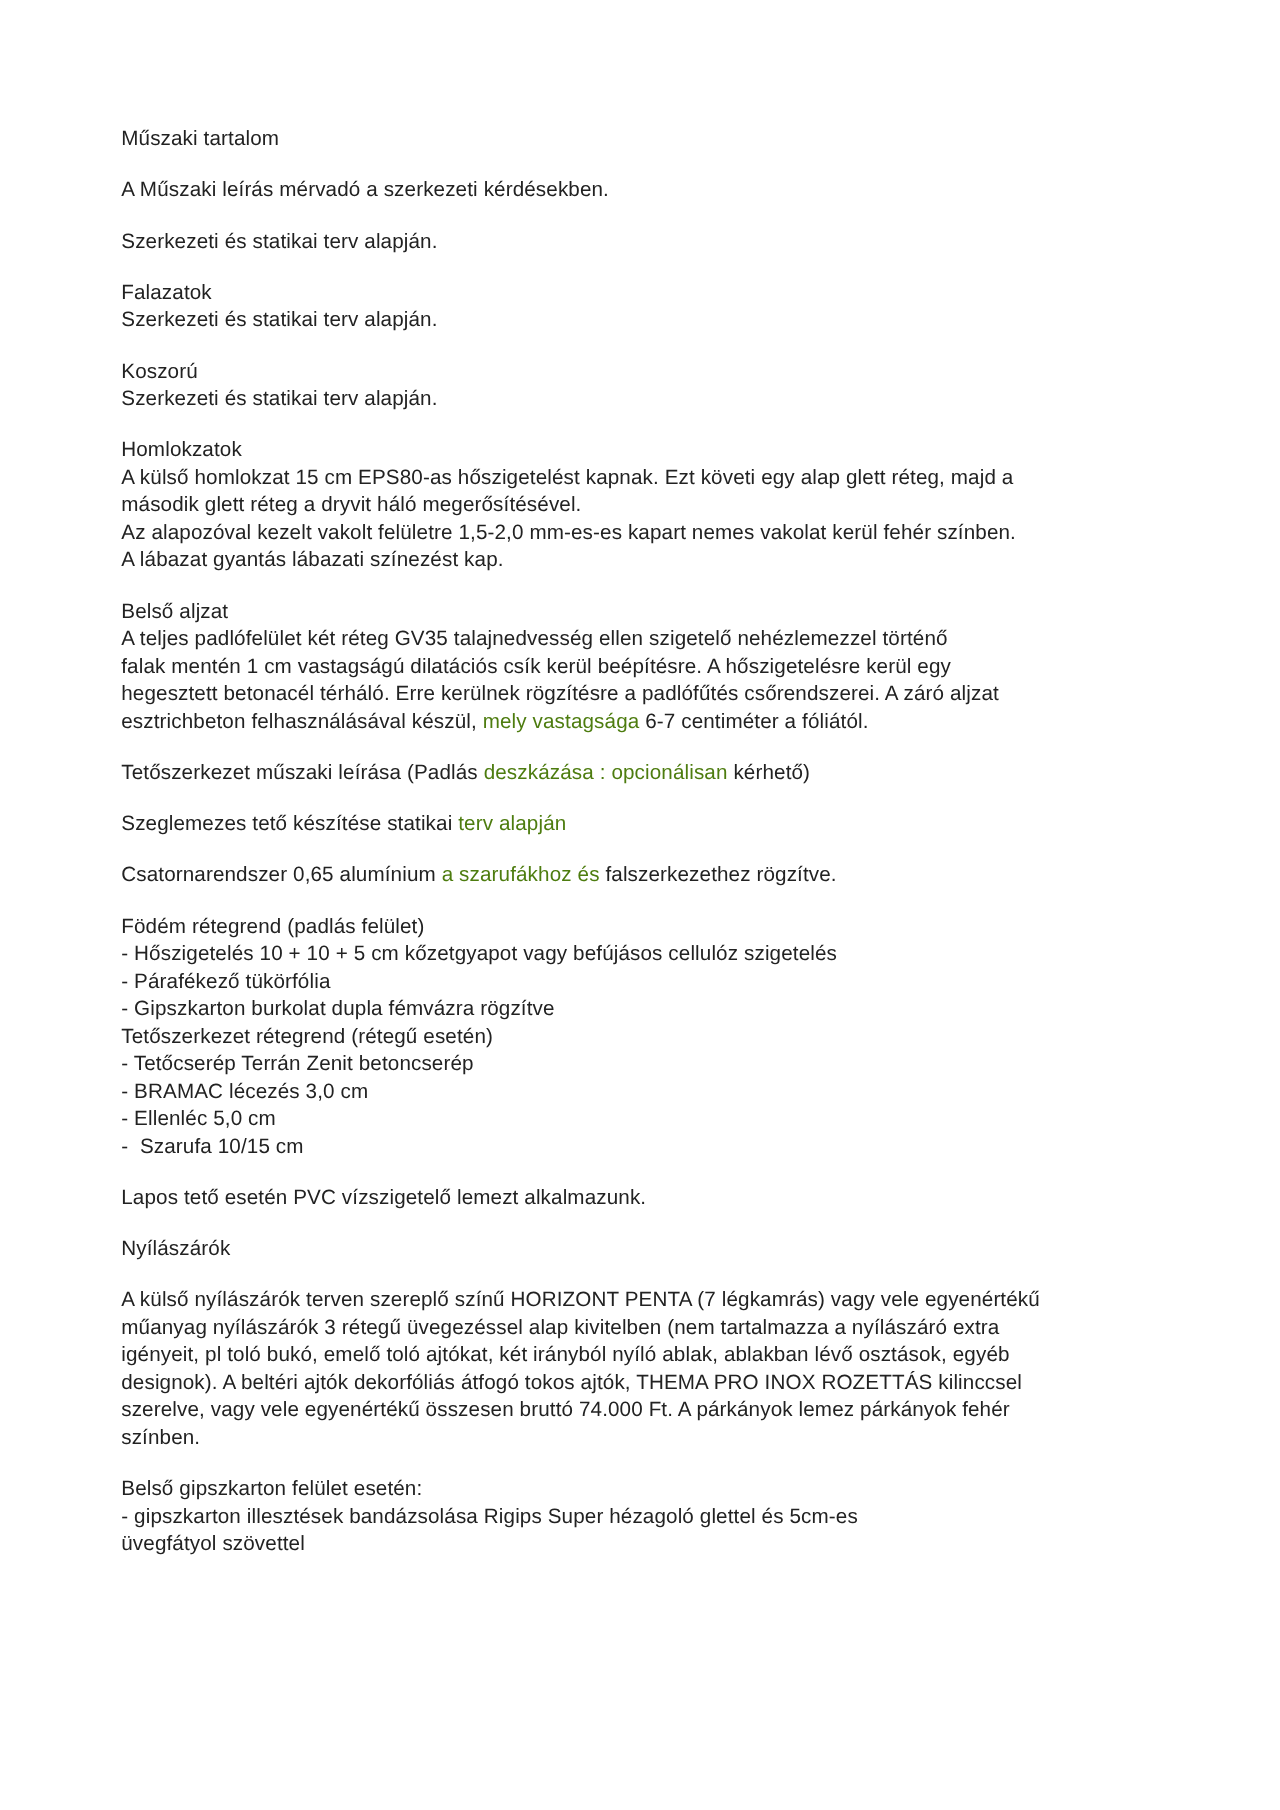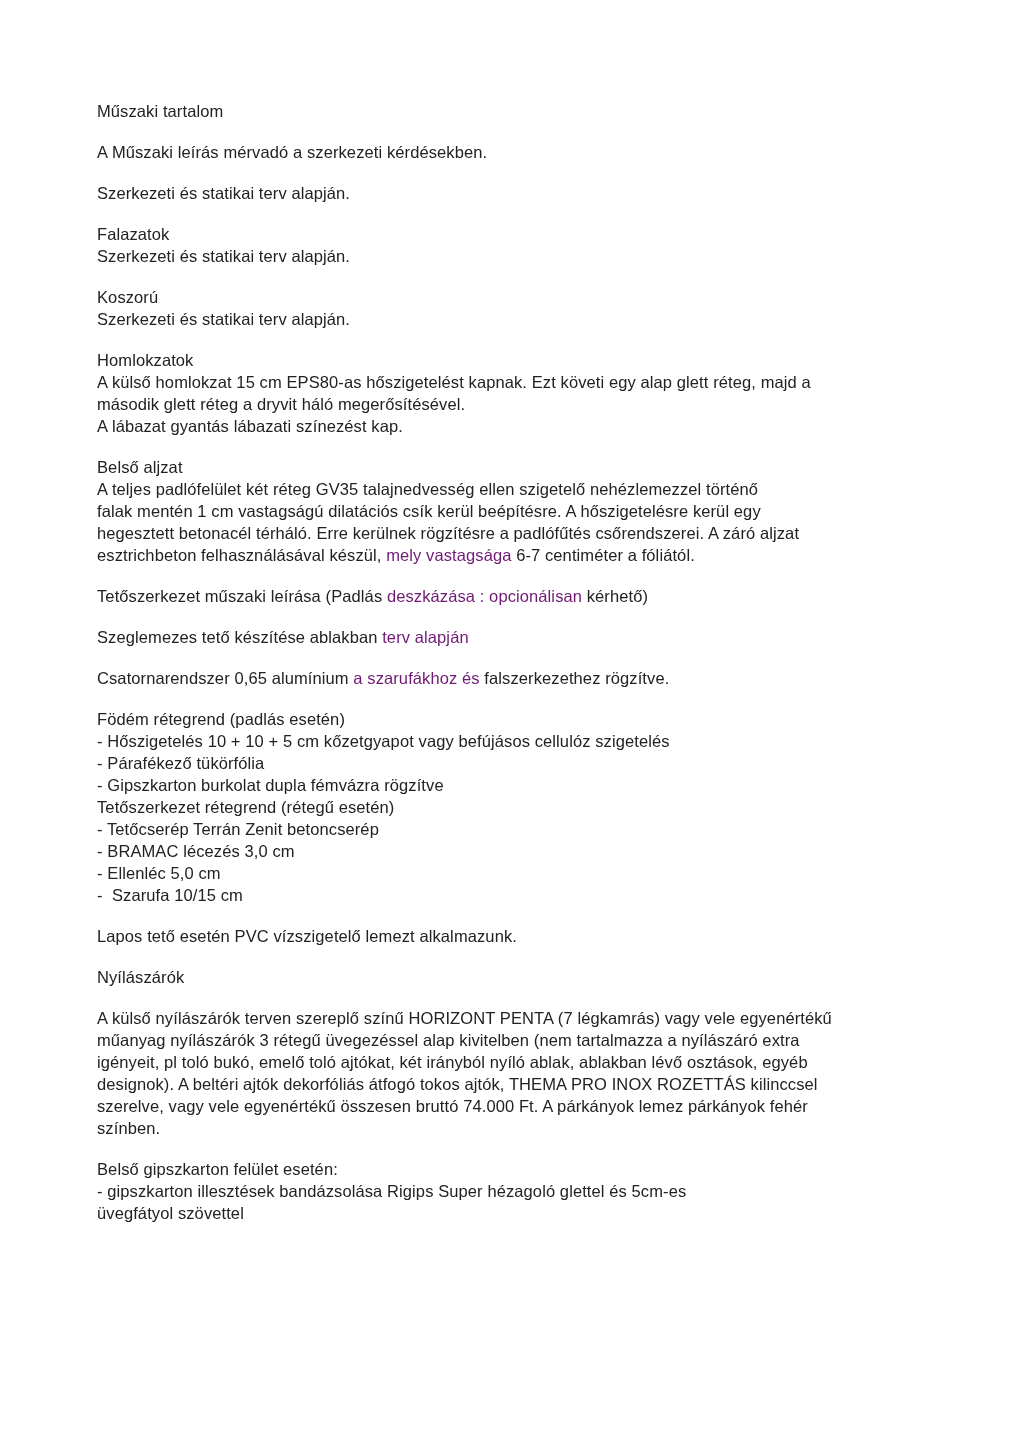--- a/index.html
+++ b/index.html
@@ -21,21 +21,21 @@
   }
   .line {
     white-space: pre;
     font-family: "Liberation Sans", "DejaVu Sans", sans-serif;
     font-size: 16.5px;
     line-height: 22px;
     color: #222222;
     letter-spacing: 0.1px;
   }
   .muted {
-    color: #701a75;
+    color: #4d7c0f;
   }
 </style>
 </head>
 <body>
 
 <div class="page">
   <div id="doc">
       <div class="block">
         <div class="line"><span>Műszaki tartalom</span></div>
       </div>
@@ -50,40 +50,41 @@
         <div class="line"><span>Szerkezeti és statikai terv alapján.</span></div>
       </div>
       <div class="block">
         <div class="line"><span>Koszorú</span></div>
         <div class="line"><span>Szerkezeti és statikai terv alapján.</span></div>
       </div>
       <div class="block">
         <div class="line"><span>Homlokzatok</span></div>
         <div class="line"><span>A külső homlokzat 15 cm EPS80-as hőszigetelést kapnak. Ezt követi egy alap glett réteg, majd a</span></div>
         <div class="line"><span>második glett réteg a dryvit háló megerősítésével.</span></div>
+        <div class="line"><span>Az alapozóval kezelt vakolt felületre 1,5-2,0 mm-es-es kapart nemes vakolat kerül fehér színben.</span></div>
         <div class="line"><span>A lábazat gyantás lábazati színezést kap.</span></div>
       </div>
       <div class="block">
         <div class="line"><span>Belső aljzat</span></div>
         <div class="line"><span>A teljes padlófelület két réteg GV35 talajnedvesség ellen szigetelő nehézlemezzel történő</span></div>
         <div class="line"><span>falak mentén 1 cm vastagságú dilatációs csík kerül beépítésre. A hőszigetelésre kerül egy</span></div>
         <div class="line"><span>hegesztett betonacél térháló. Erre kerülnek rögzítésre a padlófűtés csőrendszerei. A záró aljzat</span></div>
         <div class="line"><span>esztrichbeton felhasználásával készül, </span><span class="muted">mely vastagsága</span><span> 6-7 centiméter a fóliától.</span></div>
       </div>
       <div class="block">
         <div class="line"><span>Tetőszerkezet műszaki leírása (Padlás </span><span class="muted">deszkázása : opcionálisan</span><span> kérhető)</span></div>
       </div>
       <div class="block">
-        <div class="line"><span>Szeglemezes tető készítése ablakban </span><span class="muted">terv alapján</span></div>
+        <div class="line"><span>Szeglemezes tető készítése statikai </span><span class="muted">terv alapján</span></div>
       </div>
       <div class="block">
         <div class="line"><span>Csatornarendszer 0,65 alumínium </span><span class="muted">a szarufákhoz és</span><span> falszerkezethez rögzítve.</span></div>
       </div>
       <div class="block">
-        <div class="line"><span>Födém rétegrend (padlás esetén)</span></div>
+        <div class="line"><span>Födém rétegrend (padlás felület)</span></div>
         <div class="line"><span>- Hőszigetelés 10 + 10 + 5 cm kőzetgyapot vagy befújásos cellulóz szigetelés</span></div>
         <div class="line"><span>- Párafékező tükörfólia</span></div>
         <div class="line"><span>- Gipszkarton burkolat dupla fémvázra rögzítve</span></div>
         <div class="line"><span>Tetőszerkezet rétegrend (rétegű esetén)</span></div>
         <div class="line"><span>- Tetőcserép Terrán Zenit betoncserép</span></div>
         <div class="line"><span>- BRAMAC lécezés 3,0 cm</span></div>
         <div class="line"><span>- Ellenléc 5,0 cm</span></div>
         <div class="line"><span>-  Szarufa 10/15 cm</span></div>
       </div>
       <div class="block">

